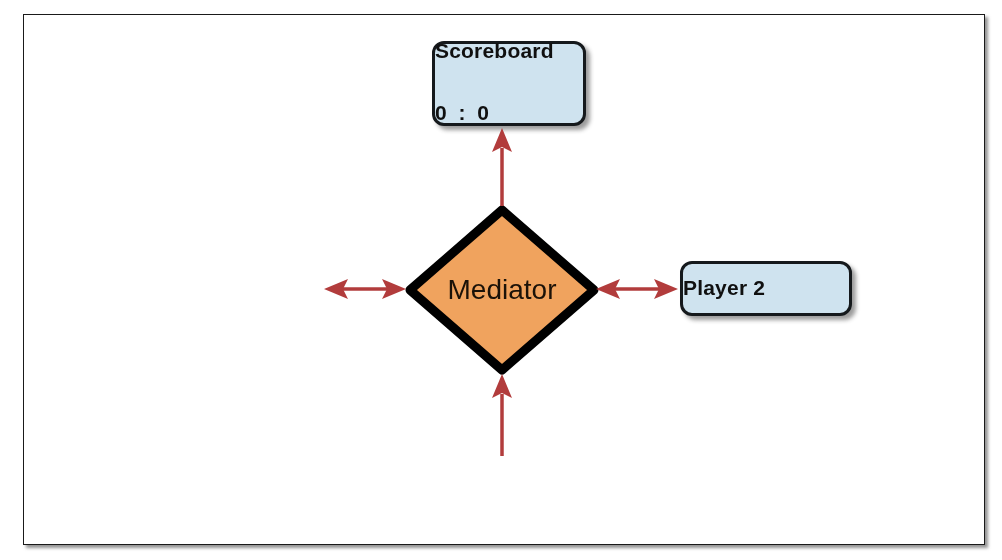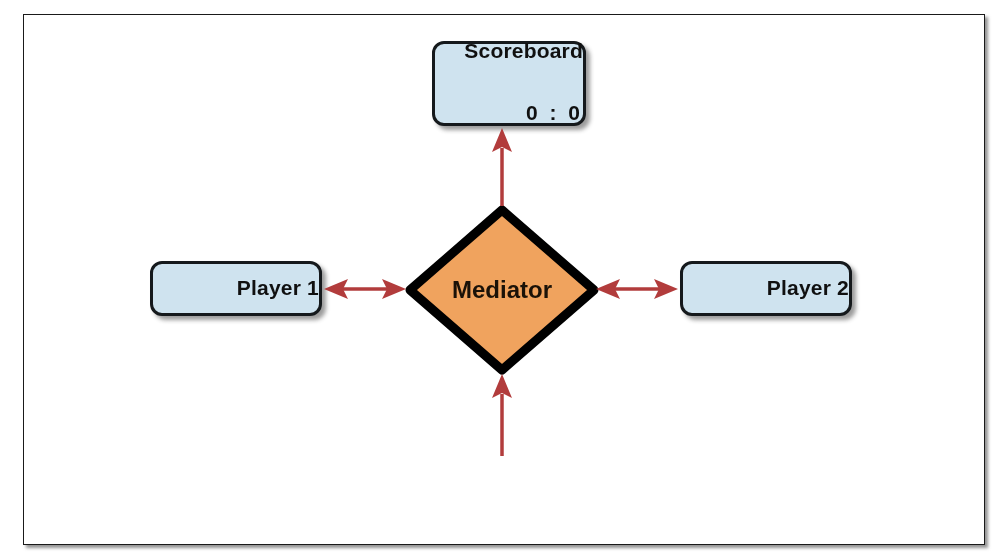--- a/index.html
+++ b/index.html
@@ -45,21 +45,21 @@
   
   .node {
     position: absolute;
     box-sizing: border-box;
     background: #cfe3ef;
     border: 3px solid #15191c;
     border-radius: 12px;
     box-shadow: 4px 4px 4px rgba(35, 35, 35, 0.45);
     display: flex;
     flex-direction: column;
-    align-items: flex-end;
+    align-items: flex-start;
     justify-content: center;
     color: #101010;
     font-weight: bold;
     letter-spacing: 0.2px;
   }
   .node .line1 {
     font-size: 21px;
     line-height: 1.05;
   }
   .node .line2 {
@@ -110,22 +110,22 @@
   }
   #node-mediator .diamond-label {
     position: absolute;
     left: 0;
     top: 0;
     width: 196px;
     height: 172px;
     display: flex;
     align-items: center;
     justify-content: center;
-    font-size: 24px;
-    font-weight: bold;
+    font-size: 28px;
+    font-weight: normal;
     color: #1b1208;
     pointer-events: none;
   }
 
   
   .connector {
     position: absolute;
     overflow: visible;
   }
   #conn-mediator-scoreboard { left: 470px; top: 126px; width: 64px; height: 82px; }
@@ -140,23 +140,20 @@
 
   <div class="frame"></div>
 
   <div class="stage">
 
     <div class="node" id="node-scoreboard">
       <span class="line1">Scoreboard</span>
       <span class="line2">0 : 0</span>
     </div>
 
-    <div class="node" id="node-player1">
-      <span class="line1">Player 1</span>
-    </div>
 
     <div id="node-mediator">
       <svg width="196" height="172" viewBox="0 0 196 172">
         <polygon points="98,6 190,86 98,166 6,86" fill="#f0a35e" stroke="#000000" stroke-width="9" stroke-linejoin="round"></polygon>
       </svg>
       <div class="diamond-label">Mediator</div>
     </div>
 
     <div class="node" id="node-player2">
       <span class="line1">Player 2</span>

